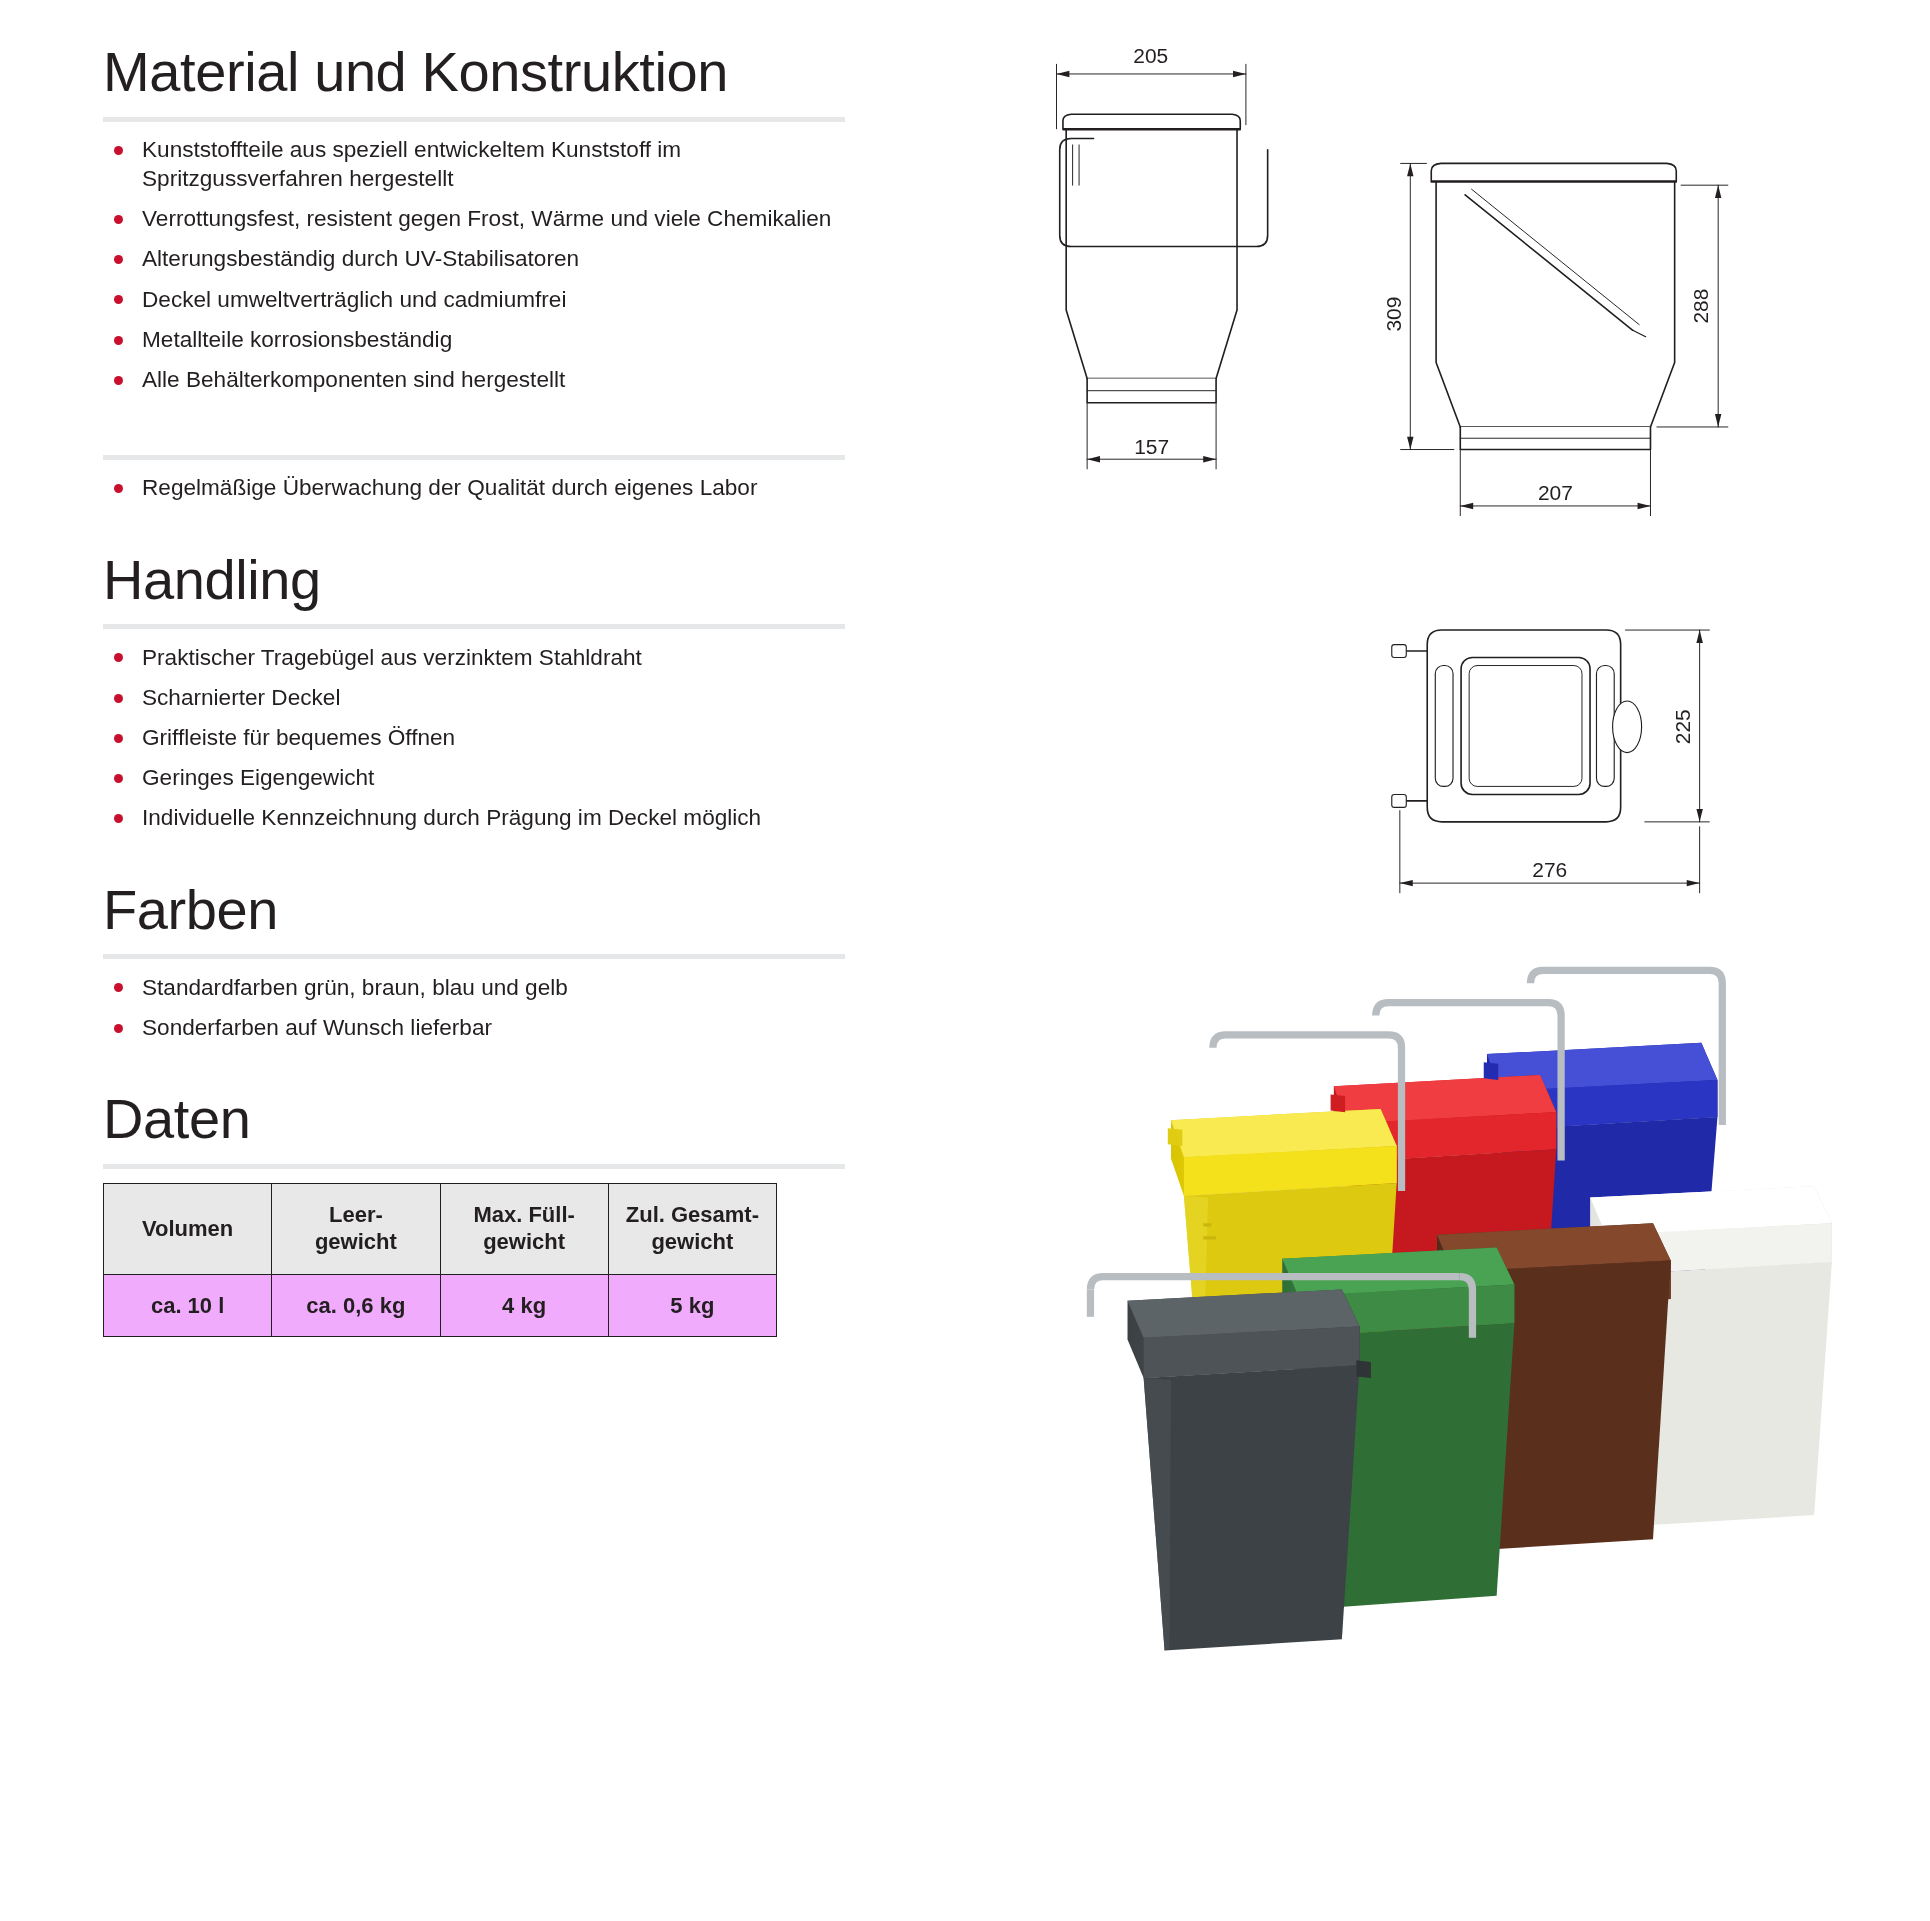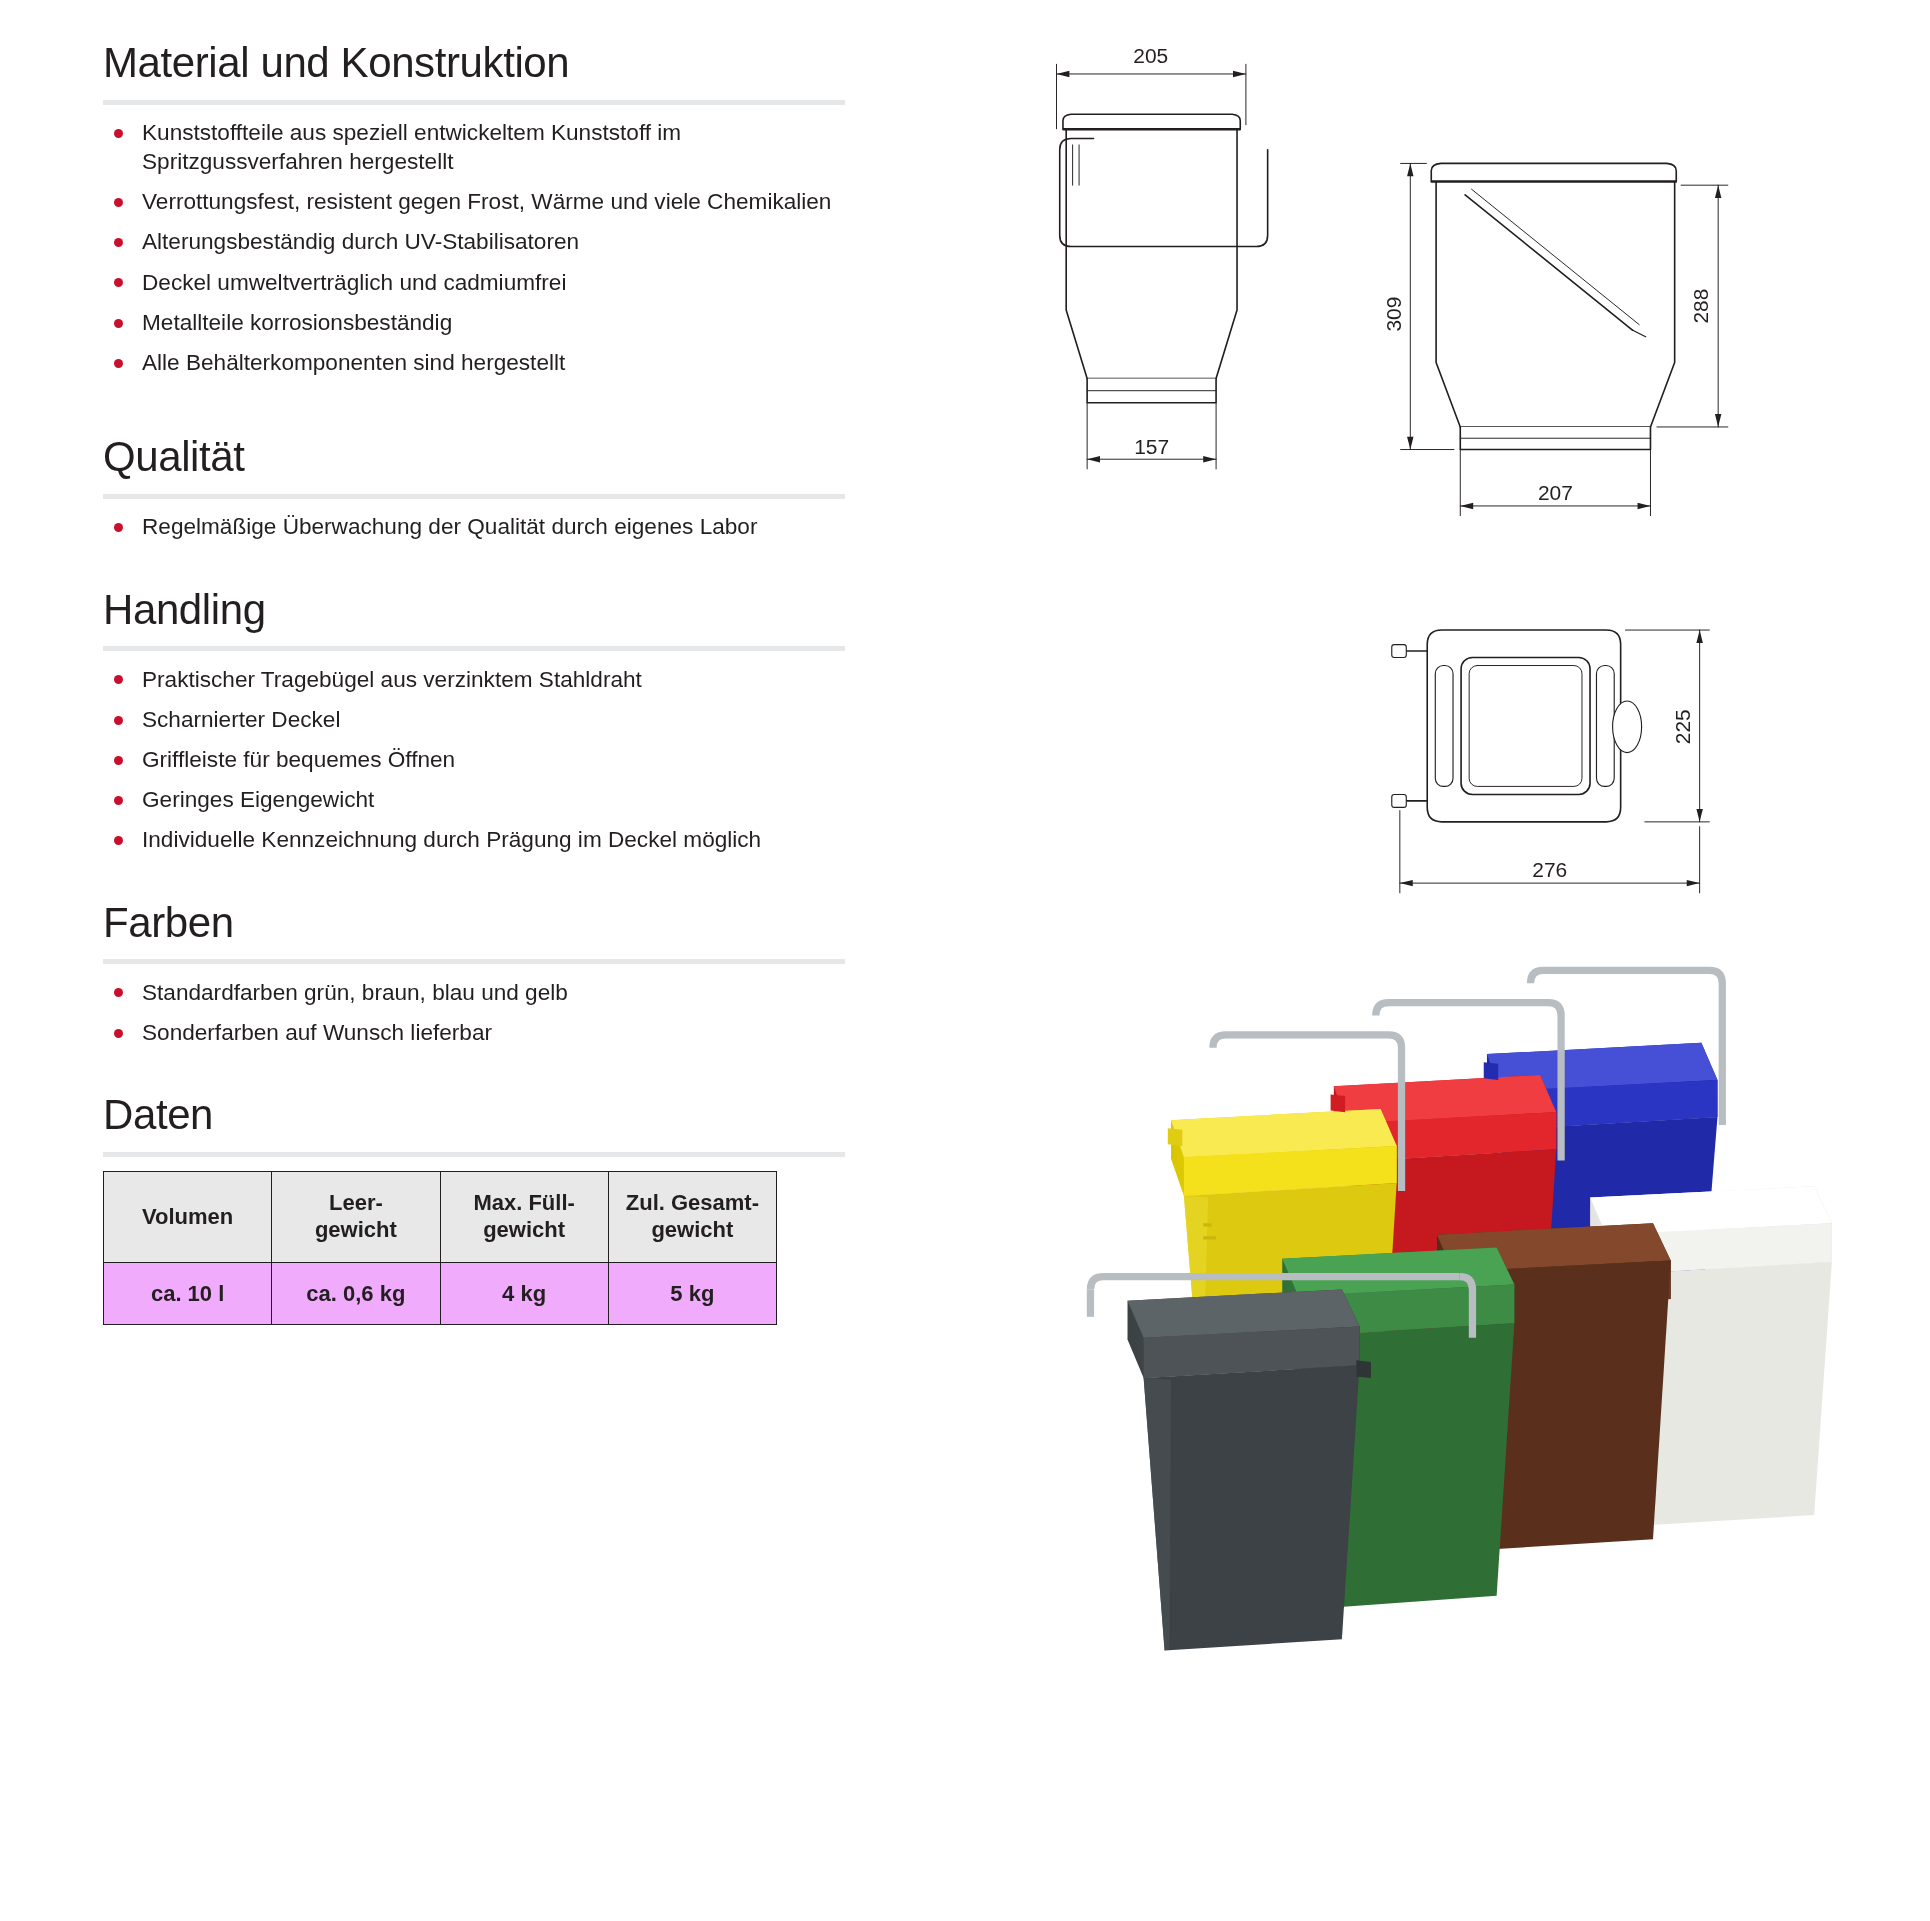--- a/index.html
+++ b/index.html
@@ -21,21 +21,21 @@
   }
 
   
   .left-col {
     position: absolute;
     left: 103px;
     top: 39px;
     width: 742px;
   }
   h2.section-title {
-    font-size: 42px;
+    font-size: 56px;
     font-weight: normal;
     margin: 0;
     padding: 0 0 8px 0;
     letter-spacing: -0.4px;
     color: #231f20;
   }
   .rule {
     height: 4.8px;
     background: #e6e7e8;
     width: 742px;
@@ -128,21 +128,20 @@
       <li>Kunststoffteile aus speziell entwickeltem Kunststoff im Spritzgussverfahren hergestellt</li>
       <li>Verrottungsfest, resistent gegen Frost, Wärme und viele Chemikalien</li>
       <li>Alterungsbeständig durch UV-Stabilisatoren</li>
       <li>Deckel umweltverträglich und cadmiumfrei</li>
       <li>Metallteile korrosionsbeständig</li>
       <li>Alle Behälterkomponenten sind hergestellt</li>
     </ul>
 
     <div class="sec-gap"></div>
 
-    <h2 class="section-title">Qualität</h2>
     <div class="rule"></div>
     <ul class="bullets">
       <li>Regelmäßige Überwachung der Qualität durch eigenes Labor</li>
     </ul>
 
     <div class="sec-gap-sm"></div>
 
     <h2 class="section-title">Handling</h2>
     <div class="rule"></div>
     <ul class="bullets">

